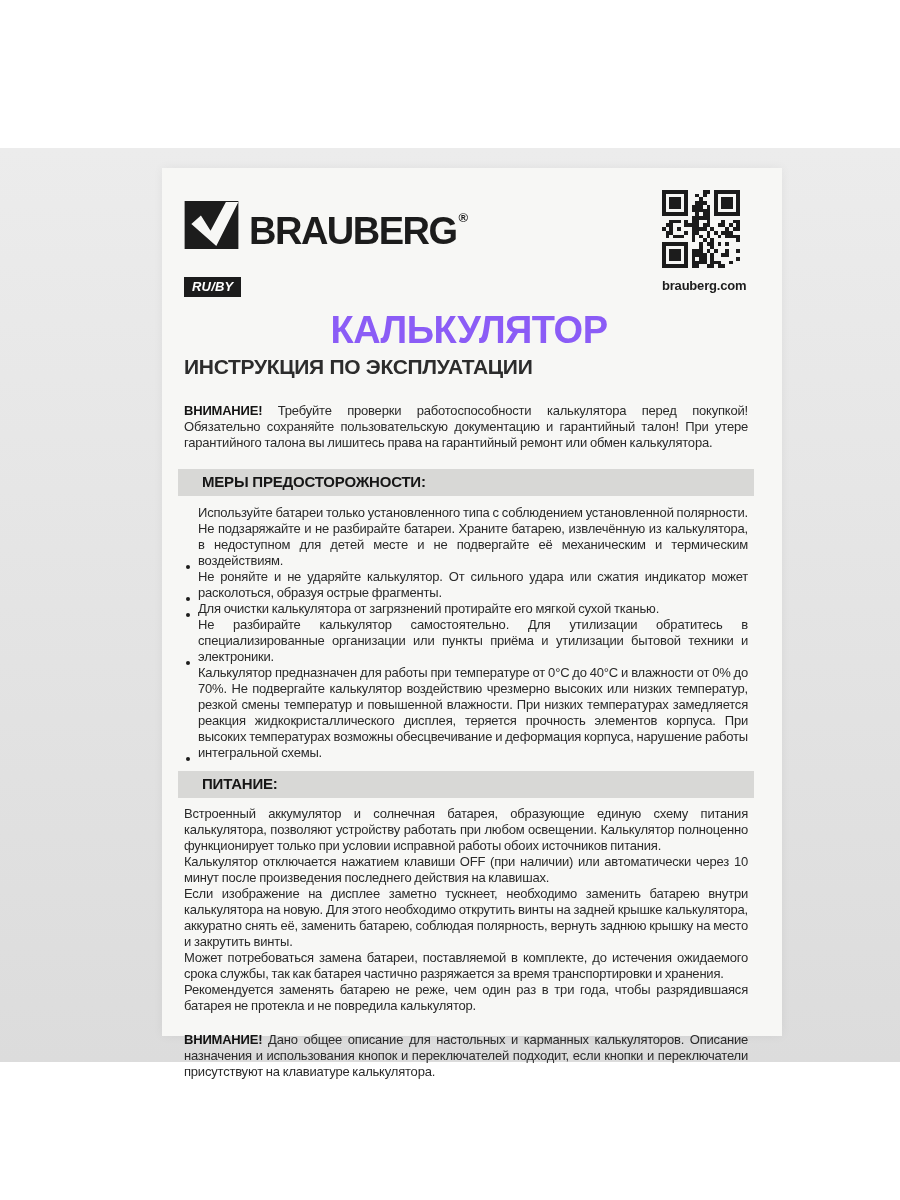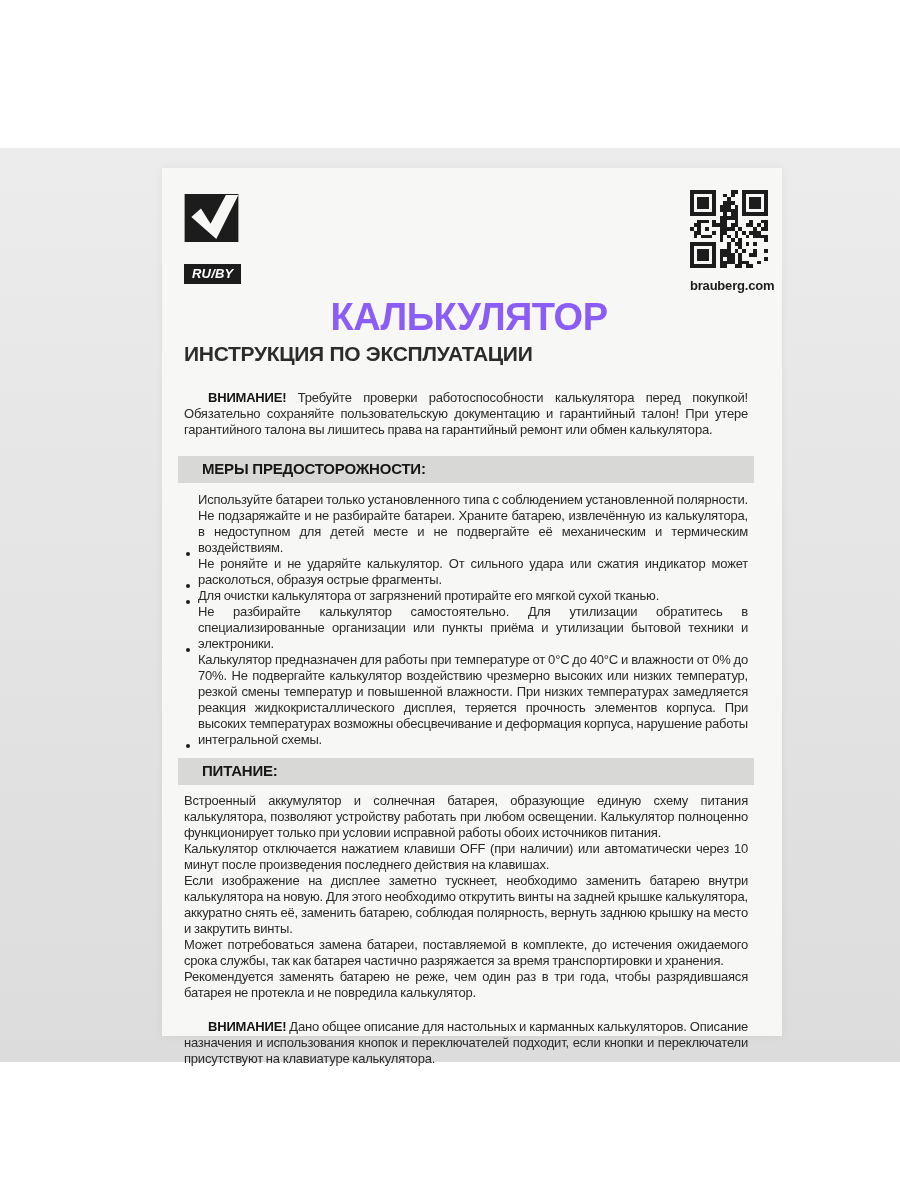--- a/index.html
+++ b/index.html
@@ -24,35 +24,35 @@
   }
   
   .brand-row{display:flex;align-items:center;margin:26px 0 0 6px;}
   .logo-mark{width:55px;height:48px;display:block;}
   .brand-name{
     font-weight:bold;font-size:38px;letter-spacing:-1.5px;color:var(--ink);
     margin-left:10px;line-height:48px;white-space:nowrap;
   }
   .reg-mark{font-size:13px;font-weight:bold;vertical-align:22px;letter-spacing:0;margin-left:2px;}
   
-  .qr-block{position:absolute;left:528px;top:22px;width:78px;text-align:right;}
+  .qr-block{position:absolute;left:500px;top:22px;width:78px;text-align:right;}
   .qr-code{width:78px;height:78px;display:block;}
   .website{margin-top:10px;font-weight:bold;font-size:13px;color:var(--ink);letter-spacing:-0.2px;}
   
   .region-badge{
     display:inline-block;margin:22px 0 0 6px;background:var(--ink);color:var(--white);
     font-weight:bold;font-size:13px;padding:2px 8px 3px;letter-spacing:0.2px;font-style:italic;
   }
   
   .doc-title{margin:12px 0 0 6px;font-size:38px;font-weight:bold;color:#8b5cf6;letter-spacing:-0.5px;text-align:center;}
   .doc-subtitle{margin:3px 0 0 6px;font-size:21px;font-weight:bold;color:#2c2c2c;letter-spacing:-0.3px;}
   
   .bodytext{font-size:13px;line-height:16px;letter-spacing:-0.2px;word-spacing:-0.5px;text-align:justify;color:var(--text);}
   .intro{margin:24px 6px 0 6px;}
-  b.attn{color:#141414;margin-left:24px;}
+  b.attn{color:#141414;}
   
   .section-bar{
     margin-top:18px;background:var(--bar_bg);padding:4px 24px 5px;
   }
   .section-bar .bar-title{font-size:15px;font-weight:bold;color:#161616;letter-spacing:-0.2px;}
   .section-bar.second{margin-top:10px;}
   
   .bullet-list{margin:9px 6px 0 6px;}
   .bullet-item{display:flex;align-items:flex-end;}
   .bullet-dot{
@@ -68,20 +68,21 @@
 
 <div class="photo-area"></div>
 
 <div class="sheet">
 
   <div class="brand-row">
     <svg class="logo-mark" viewBox="0 0 56 50" xmlns="http://www.w3.org/2000/svg">
       <rect x="0" y="0" width="56" height="50" fill="#1c1c1c"></rect>
       <path d="M7 24 L17 15 L27 31 L43 1 L56 1 L33 47 Z" fill="#f7f7f5"></path>
     </svg>
+    <div class="brand-name"><span>BRAUBERG</span><span class="reg-mark">®</span></div>
   </div>
 
   <div class="qr-block">
     <svg class="qr-code" viewBox="0 0 21 21" xmlns="http://www.w3.org/2000/svg" shape-rendering="crispEdges" fill="#1c1c1c">
         <rect x="0" y="0" width="7" height="7"></rect>
         <rect x="1" y="1" width="5" height="5" fill="#f7f7f5"></rect>
         <rect x="2" y="2" width="3" height="3"></rect>
         <rect x="14" y="0" width="7" height="7"></rect>
         <rect x="15" y="1" width="5" height="5" fill="#f7f7f5"></rect>
         <rect x="16" y="2" width="3" height="3"></rect>

